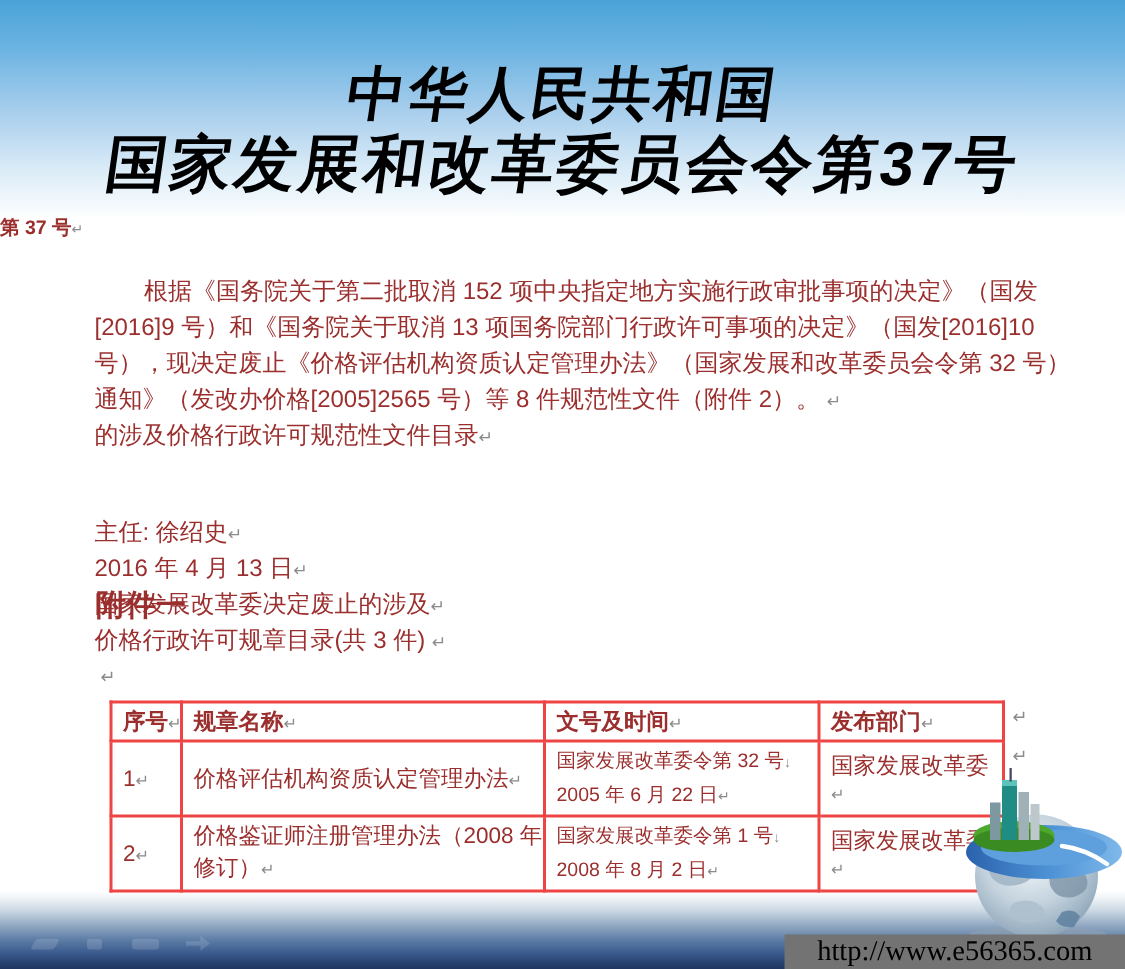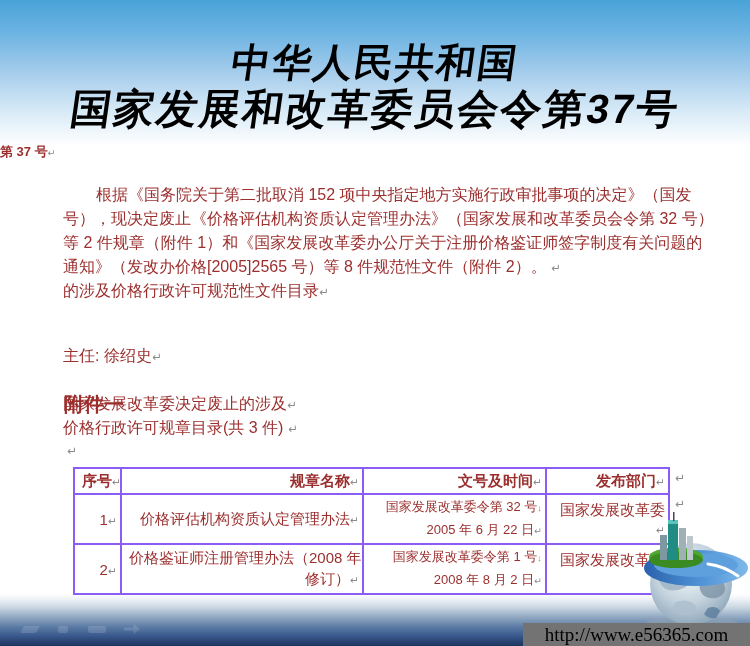--- a/index.html
+++ b/index.html
@@ -54,22 +54,22 @@
   .mark{color:#8b8b8b;font-size:0.72em;font-weight:normal;}
   .pre-mark{position:absolute;left:67px;top:444px;color:#8b8b8b;font-size:12px;}
   .rowmark{position:absolute;left:675px;color:#8b8b8b;font-size:12px;}
   .rm1{top:471px;}.rm2{top:497px;}.rm3{top:547px;}
   
   table.repeal{
     position:absolute;left:73px;top:467px;width:595px;
     border-collapse:collapse;table-layout:fixed;color:#9b2f2e;font-size:15px;
   }
   table.repeal th,table.repeal td{
-    border:2px solid #8b5cf6;padding:1px 3px 1px 7px;vertical-align:middle;
-    text-align:right;overflow:visible;
+    border:2px solid #ef4444;padding:1px 3px 1px 7px;vertical-align:middle;
+    text-align:left;overflow:visible;
   }
   table.repeal th{font-weight:bold;white-space:nowrap;height:22px;}
   tr.r1{height:48px;}
   tr.r2{height:49px;}
   .docline{white-space:nowrap;font-size:13px;line-height:21px;display:block;}
   .nameline{display:block;line-height:21px;white-space:nowrap;}
   .single{white-space:nowrap;}
   
   .globe{position:absolute;left:612px;top:492px;width:140px;height:140px;}
   
@@ -93,27 +93,28 @@
     <span class="wm wm4"></span>
   </div>
 
   <div class="title t1">中华人民共和国</div>
   <div class="title t2">国家发展和改革委员会令第37号</div>
 
   <div class="clipped"><span>第 37 号</span><span class="mark">↵</span></div>
 
   <div class="body-text">
     <div class="bline indent">根据《国务院关于第二批取消 152 项中央指定地方实施行政审批事项的决定》（国发</div>
+    <div class="bline">[2016]9 号）和《国务院关于取消 13 项国务院部门行政许可事项的决定》（国发[2016]10</div>
     <div class="bline">号），现决定废止《价格评估机构资质认定管理办法》（国家发展和改革委员会令第 32 号）</div>
-    <div class="bline">等 2 件规章（附件 1）和《国家发展改革委办公厅关于注册价格鉴证师签字制度有关问题的</div>
     <div class="bline"><span>通知》（发改办价格[2005]2565 号）等 8 件规范性文件（附件 2）。 </span><span class="mark">↵</span></div>
     <div class="bline"><span>的涉及价格行政许可规范性文件目录</span><span class="mark">↵</span></div>
   </div>
 
   <div class="cline signer"><span>主任: 徐绍史</span><span class="mark">↵</span></div>
+  <div class="cline date"><span>2016 年 4 月 13 日</span><span class="mark">↵</span></div>
 
   <div class="attach-label">附件一</div>
   <div class="cline attach1"><span>国家发展改革委决定废止的涉及</span><span class="mark">↵</span></div>
   <div class="cline attach2"><span>价格行政许可规章目录(共 3 件) </span><span class="mark">↵</span></div>
 
   <div class="pre-mark">↵</div>
 
   <table class="repeal">
     <colgroup>
       <col style="width:47px">

